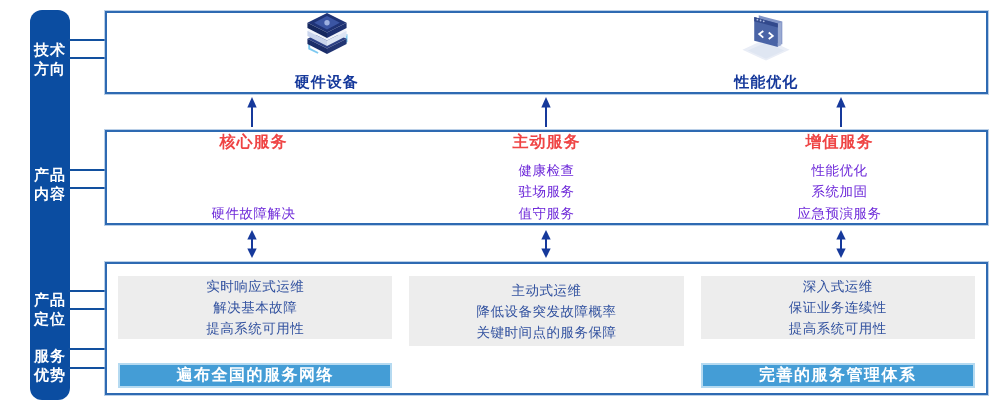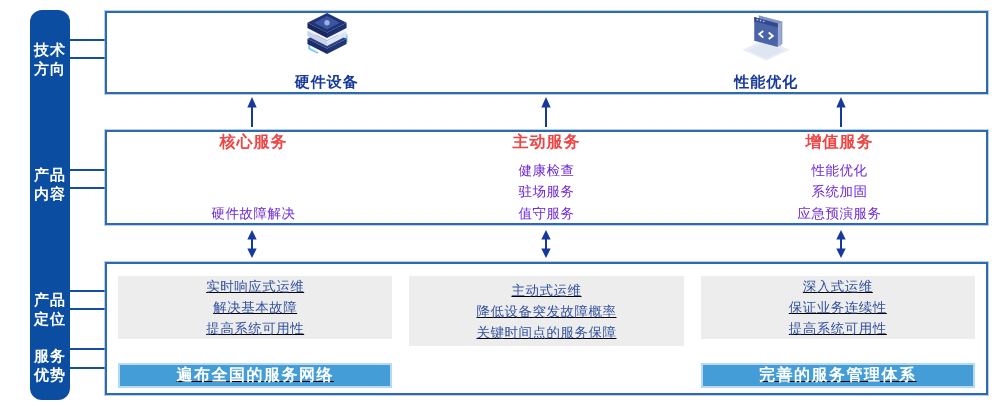--- a/index.html
+++ b/index.html
@@ -34,21 +34,21 @@
   .svc-title { font-weight:bold; font-size:16px; color:#ef4444; margin-bottom:5px; letter-spacing:1px; }
   .svc-item  { font-size:13.5px; color:#6d28d9; line-height:19px; letter-spacing:.5px; }
 
   
   .arrow-row { position:absolute; left:105px; width:883px; display:flex; }
   .arrow-row-1 { top:96px;  height:31px; }
   .arrow-row-2 { top:229px; height:30px; }
   .arrow-cell { flex:1; display:flex; align-items:center; justify-content:center; }
 
   
-  .panel-bottom .row3 { padding:12px 11px; gap:17px;text-decoration:underline; }
+  .panel-bottom .row3 { padding:12px 11px; gap:17px; }
   .pos-panel { background:#ededed; height:70px; width:100%;
                display:flex; flex-direction:column; align-items:center; justify-content:center; }
   .pos-line { font-size:13.5px; color:#31519f; line-height:21px; letter-spacing:.5px; }
   .adv-bar { margin-top:24px; width:100%; height:32px; background:#449dd6;
              border:2px solid #b5daf1; box-sizing:border-box;
              display:flex; align-items:center; justify-content:center;
              color:#ffffff; font-weight:bold; font-size:16px; letter-spacing:1.5px; }
   .bcol { flex:1; display:flex; flex-direction:column; }
 </style>
 </head>

